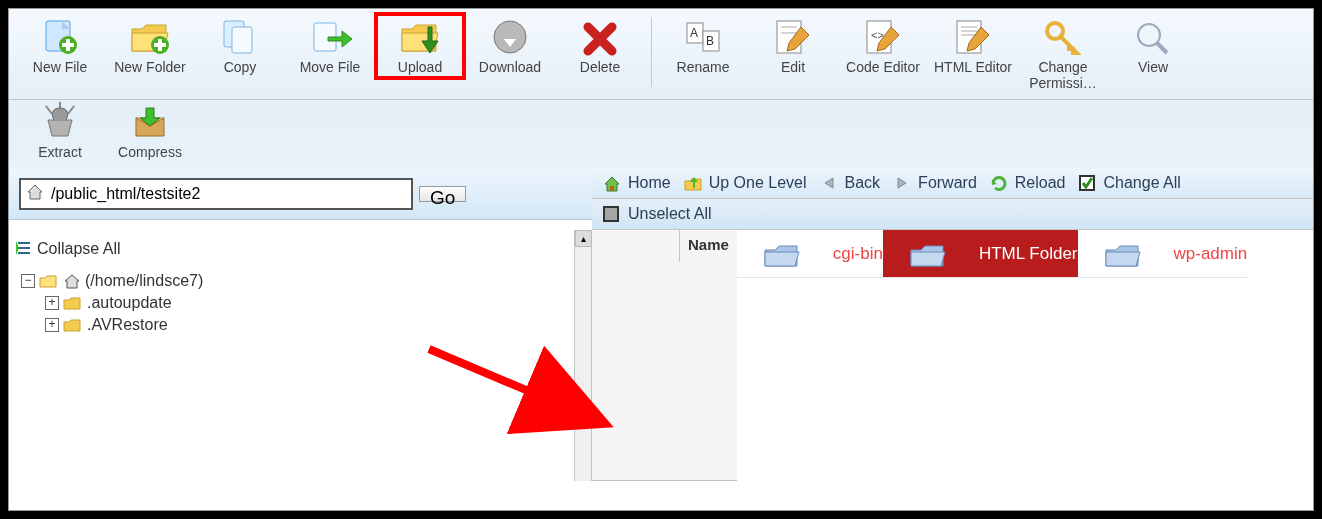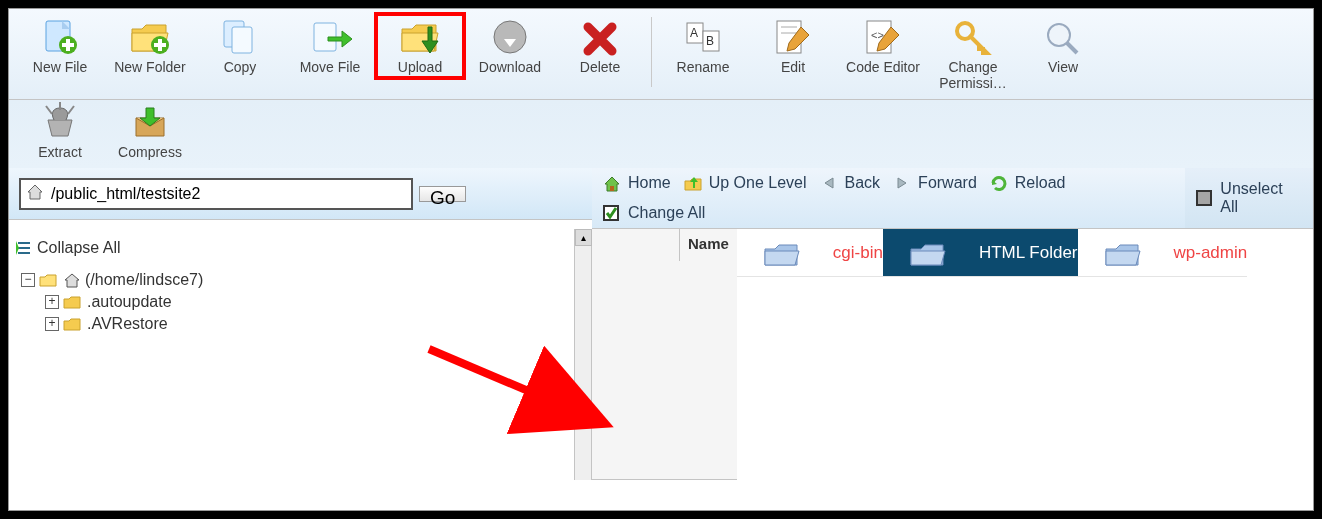--- a/index.html
+++ b/index.html
@@ -12,36 +12,36 @@
 .tb-sep { width: 1px; background: #c9c9c9; height: 70px; margin: 2px 4px; }
 .tb-row2 { display: flex; gap: 4px; padding: 0 8px 6px 8px; background: linear-gradient(#e4eff8,#e8f2fa); }
 .highlight-red { outline: 4px solid #ff0000; outline-offset: -1px; }
 .pathbar { background: linear-gradient(#eef6fd,#d2e7f7); padding: 8px 10px; display: flex; align-items: center; border-bottom: 1px solid #c4c4c4; height: 52px; }
 .pathbox { display: flex; align-items: center; border: 2px solid #555; background: #fff; height: 32px; padding-left: 4px; }
 .pathbox svg { margin-right: 2px;}
 .pathbox input { border: none; outline: none; font-size: 16px; width: 364px; padding: 2px 4px; font-family: Arial;}
 .go-btn { margin-left: 6px; height: 16px; background: linear-gradient(#fdfdfd,#e6e6e6); border: 1px solid #999; font-size: 19px; padding: 0 10px; cursor: pointer;}
 .panes { display: flex; height: calc(100% - 198px - 52px); }
 .left-pane { width: 566px; border-right: 1px solid #c4c4c4; padding: 10px 6px; font-size: 16px; color: #333; position: relative;}
-.collapse-row { display: flex; align-items: center; gap: 4px; margin-bottom: 14px;}
+.collapse-row { display: flex; gap: 4px; margin-bottom: 14px;}
 .tree { padding-left: 6px; }
 .tree-row { display: flex; align-items: center; gap: 4px; margin: 4px 0; font-size: 16px; color: #333;}
 .tree-indent1 { padding-left: 24px; }
 .pm-box { width: 14px; height: 14px; border: 1px solid #666; font-size: 12px; line-height: 11px; text-align:center; background:#fff; color:#333;}
 .right-pane { flex: 1; display: flex; flex-direction: row; }
 .action-bar { background: linear-gradient(#eef5fc,#d7e9f7); border-bottom: 1px solid #c4c4c4; padding: 6px 10px; display: flex; flex-wrap: wrap; gap: 12px; align-items: center;}
 .ab-item { display: flex; align-items: center; gap: 6px; font-size: 16px; color: #2c4158; cursor: pointer;}
 .action-bar2 { background: linear-gradient(#e5eff9,#d2e5f3); border-bottom: 1px solid #c4c4c4; padding: 6px 10px; display: flex; gap: 12px;}
 .table-head { display: flex; border-bottom: 1px solid #c4c4c4; background: #f5f5f5; }
 .th-icon { width: 88px; border-right: 1px solid #c4c4c4; height: 32px;}
 .th-name { flex:1; padding: 6px 8px; font-size: 15px; color: #333; font-weight: bold;}
 .file-row { display: flex; align-items: center; border-bottom: 1px solid #e4e4e4; height: 48px; cursor: pointer;}
 .file-row .fr-icon { width: 88px; display:flex; justify-content:center;}
 .file-row .fr-name { padding-left: 8px; font-size: 17px; color: #ef4444;}
-.file-row.selected { background: #0c4a6e; }
+.file-row.selected { background: #b91c1c; }
 .file-row.selected .fr-name { color: #fff; }
 .scroll-up { width:17px; height:17px; background:#dcdcdc; border:1px solid #bbb; display:flex; align-items:center; justify-content:center; font-size:10px;}
 .arrow-annotation { position: absolute; pointer-events: none; }
 </style>
 </head>
 <body>
 
 <div class="app">
 
   <div class="toolbar">
@@ -143,20 +143,32 @@
             <rect x="6" y="4" width="24" height="32" fill="#fff" stroke="#888"></rect>
             <text x="10" y="22" font-size="11" fill="#555">&lt;&gt;</text>
             <path d="M30 10 L38 18 L24 32 L16 34 L18 26 Z" fill="#e8a33a" stroke="#a06a1a"></path>
           </svg>
       </span>
       <span class="lbl">Code Editor</span>
     </div>
     <div class="tb-item">
       <span class="ico">
         <svg width="44" height="40">
+            <rect x="6" y="4" width="24" height="32" fill="#fff" stroke="#888"></rect>
+            <line x1="10" y1="10" x2="26" y2="10" stroke="#aaa"></line>
+            <line x1="10" y1="14" x2="26" y2="14" stroke="#aaa"></line>
+            <line x1="10" y1="18" x2="26" y2="18" stroke="#aaa"></line>
+            <path d="M30 10 L38 18 L24 32 L16 34 L18 26 Z" fill="#e8a33a" stroke="#a06a1a"></path>
+          </svg>
+      </span>
+      <span class="lbl">HTML Editor</span>
+    </div>
+    <div class="tb-item">
+      <span class="ico">
+        <svg width="44" height="40">
             <circle cx="14" cy="14" r="8" fill="none" stroke="#e8b23a" stroke-width="4"></circle>
             <path d="M18 18 L36 36 L32 36 L32 32 L28 32 L28 28" stroke="#e8b23a" stroke-width="4" fill="none"></path>
           </svg>
       </span>
       <span class="lbl">Change Permissi…</span>
     </div>
     <div class="tb-item">
       <span class="ico">
         <svg width="44" height="40">
             <circle cx="18" cy="18" r="11" fill="#eef4fa" stroke="#9aaabf" stroke-width="2"></circle>
@@ -196,21 +208,21 @@
         <span>
           <svg width="20" height="20">
               <path d="M3 10 L10 3 L17 10 L15 10 L15 17 L5 17 L5 10 Z" fill="#ddd" stroke="#666"></path>
             </svg>
         </span>
         <input type="text" value="/public_html/testsite2" style="">
       </div>
       <button class="go-btn">Go</button>
     </div>
 
-    <div style="flex:1; display:flex; flex-direction:row;">
+    <div style="flex:1; display:flex; flex-direction:column;">
       <div class="action-bar">
         <div class="ab-item">
           <svg width="20" height="18">
               <path d="M3 10 L10 3 L17 10 L15 10 L15 17 L5 17 L5 10 Z" fill="#6fc24a" stroke="#3c7a28"></path>
               <rect x="8" y="12" width="4" height="5" fill="#b5651d"></rect>
             </svg>
           <span>Home</span>
         </div>
         <div class="ab-item">
           <svg width="20" height="18">

